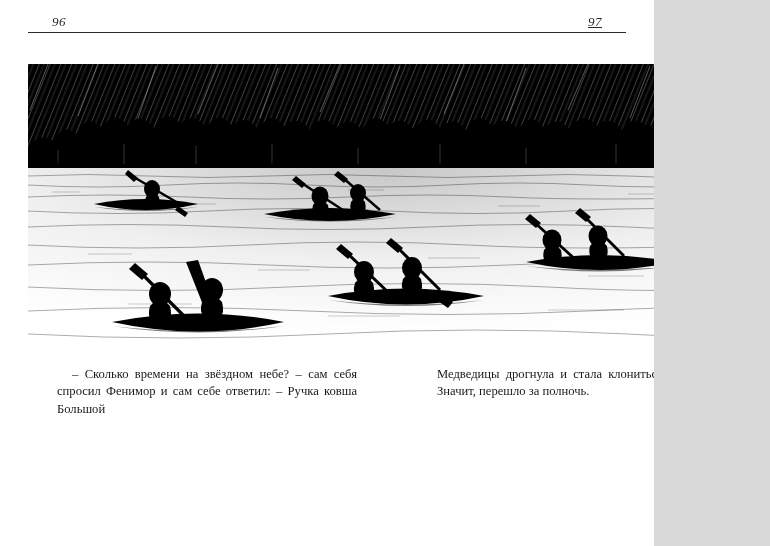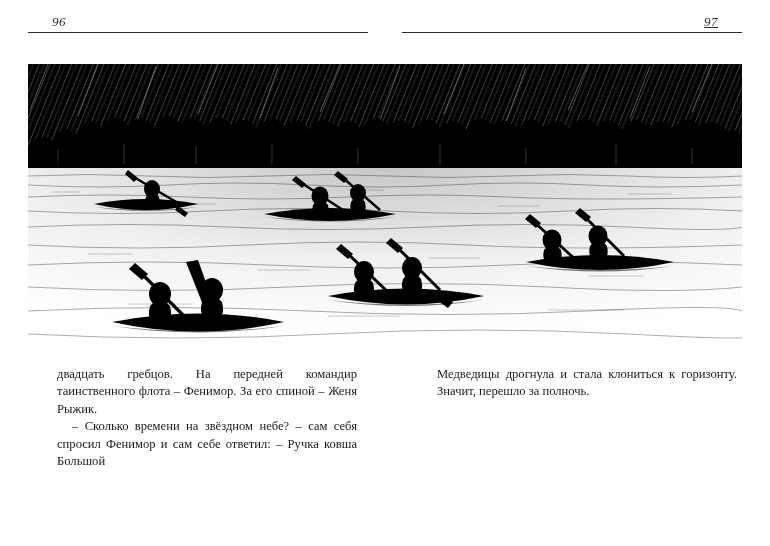--- a/index.html
+++ b/index.html
@@ -2,21 +2,21 @@
 <html><head>
 <meta charset="utf-8">
 <style>
   html, body {
     margin: 0;
     padding: 0;
     background: #d9d9d9;
   }
   #page {
     position: relative;
-    width: 770px;
+    width: 654px;
     height: 546px;
     background: #ffffff;
     overflow: hidden;
     font-family: "Liberation Serif", serif;
   }
 
   
   .folio {
     position: absolute;
     top: 14px;
@@ -245,21 +245,20 @@
           <ellipse cx="184" cy="226" rx="11" ry="12"></ellipse>
           <path fill="#000000" d="M174,238 q10,-12 20,0 q3,12 -2,14 h-16 q-5,-3 -2,-14 Z"></path>
           <path fill="#000000" d="M158,198 l12,-2 20,56 -9,4 Z"></path>
           <path fill="#000000" opacity="0.5" d="M84,262 q86,10 172,0 q-86,13 -172,0 Z"></path>
         </g>
       </g>
     </svg>
   </div>
 
   <div class="col col-left">
-    <p>двадцать гребцов. На передней коман­дир таинственного флота – Фенимор. За его спиной – Женя Рыжик.</p>
     <p class="indent">– Сколько времени на звёздном не­бе? – сам себя спросил Фенимор и сам себе ответил: – Ручка ковша Большой</p>
   </div>
 
   <div class="col col-right">
     <p>Медведицы дрогнула и стала клониться к горизонту. Значит, перешло за полночь.</p>
   </div>
 
 </div>
 
 </body></html>

